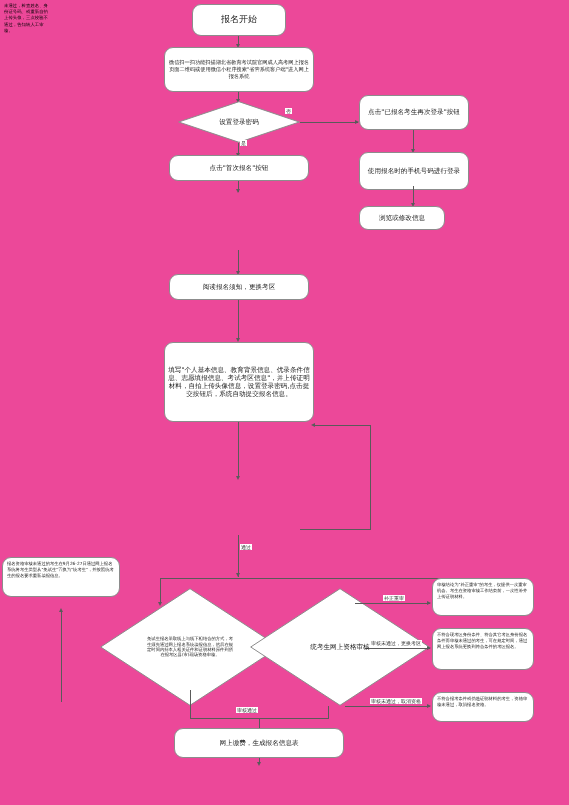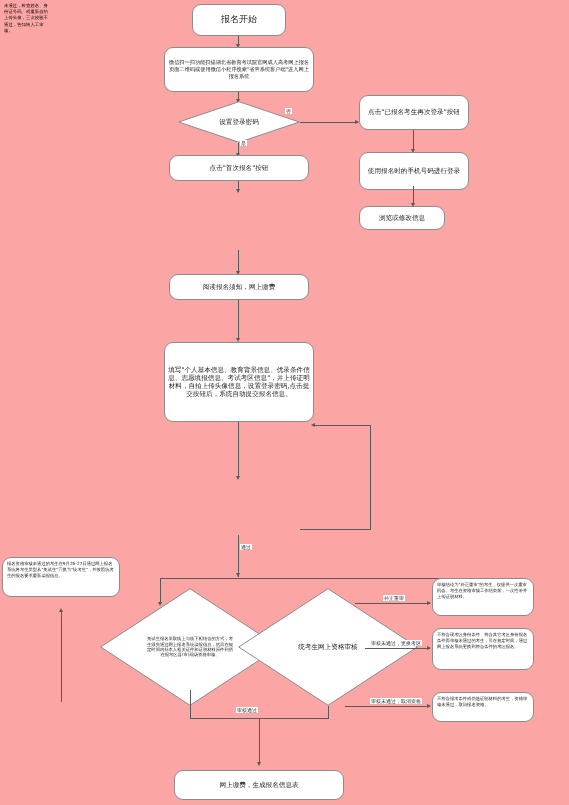--- a/index.html
+++ b/index.html
@@ -6,21 +6,21 @@
   body{
     font-family:"DejaVu Sans","Liberation Sans",sans-serif;
     color:#000;
     -webkit-font-smoothing:none;
   }
   #canvas{
     position:relative;
     width:569px;
     height:805px;
     overflow:hidden;
-    background:#fca5a5;
+    background:#ec4899;
   }
   .node{
     position:absolute;
     box-sizing:border-box;
     display:flex;
     align-items:center;
     justify-content:center;
     text-align:center;
     border:1px solid #8c8c8c;
     background:#fff;
@@ -157,21 +157,21 @@
   </div>
 
   <div class="line v" style="left:238px;top:181px;height:11px;"></div>
   <div class="arrow arr-down" style="left:236px;top:189px;"></div>
 
 
   <div class="line v" style="left:238px;top:250px;height:23px;"></div>
   <div class="arrow arr-down" style="left:236px;top:271px;"></div>
 
   <div class="node rounded small" style="left:169px;top:274px;width:140px;height:26px;">
-    <span>阅读报名须知，网上缴费</span>
+    <span>阅读报名须知，更换考区</span>
   </div>
 
   <div class="line v" style="left:238px;top:300px;height:40px;"></div>
   <div class="arrow arr-down" style="left:236px;top:338px;"></div>
 
   <div class="node rounded small" style="left:164px;top:342px;width:150px;height:80px;">
     <span>填写"个人基本信息、教育背景信息、优录条件信息、志愿填报信息、考试考区信息"，并上传证明材料，自拍上传头像信息，设置登录密码,点击提交按钮后，系统自动提交报名信息。</span>
   </div>
 
   <div class="note micro" style="left:322px;top:425px;width:44px;height:46px;border:0;">
@@ -202,21 +202,21 @@
   <div class="line v" style="left:61px;top:612px;height:90px;"></div>
   <div class="arrow arr-up" style="left:59px;top:608px;"></div>
 
   <div class="diamond" style="left:100px;top:588px;width:180px;height:118px;">
     <svg class="dshape" viewBox="0 0 180 118" preserveAspectRatio="none">
       <polygon points="90,0.7 179.3,59 90,117.3 0.7,59" fill="#ffffff" stroke="#8c8c8c" stroke-width="1"></polygon>
     </svg>
     <span class="dlabel micro" style="width:86px;">免试生报名采取线上与线下相结合的方式，考生须先通过网上报名系统填报信息，然后在规定时间内持本人相关证件和证明材料原件到所在报考区县(市)现场资格审核。</span>
   </div>
 
-  <div class="diamond" style="left:238px;top:588px;width:180px;height:118px;">
+  <div class="diamond" style="left:250px;top:588px;width:180px;height:118px;">
     <svg class="dshape" viewBox="0 0 180 118" preserveAspectRatio="none">
       <polygon points="90,0.7 179.3,59 90,117.3 0.7,59" fill="#ffffff" stroke="#8c8c8c" stroke-width="1"></polygon>
     </svg>
     <span class="dlabel small">统考生网上资格审核</span>
   </div>
 
   <div class="line v" style="left:190px;top:690px;height:28px;"></div>
   <div class="line v" style="left:328px;top:706px;height:12px;"></div>
   <div class="line h" style="left:190px;top:718px;width:139px;"></div>
   <div class="elabel" style="left:236px;top:707px;">审核通过</div>
@@ -239,17 +239,17 @@
     <span>不符合现考区身份条件、符合其它考区身份报名条件而审核未通过的考生，可在规定时间，通过网上报名系统更换到符合条件的考区报名。</span>
   </div>
 
   <div class="line h" style="left:345px;top:706px;width:85px;"></div>
   <div class="arrow arr-right" style="left:427px;top:703.5px;"></div>
   <div class="elabel" style="left:370px;top:698px;">审核未通过，取消资格</div>
   <div class="node note-plain micro rounded" style="left:432px;top:692px;width:102px;height:30px;text-align:left;align-items:flex-start;padding:3px 4px;">
     <span>不符合报考条件或伪造证明材料的考生，资格审核未通过，取消报名资格。</span>
   </div>
 
-  <div class="node rounded small" style="left:174px;top:770px;width:170px;height:30px;">
+  <div class="node rounded small" style="left:174px;top:728px;width:170px;height:30px;">
     <span>网上缴费，生成报名信息表</span>
   </div>
 
 </div>
 
 </body></html>

